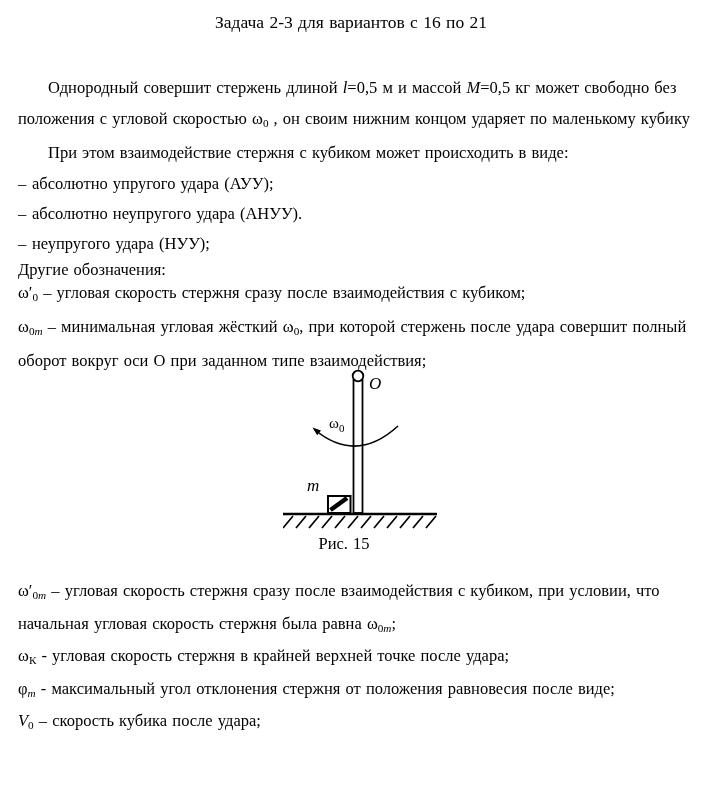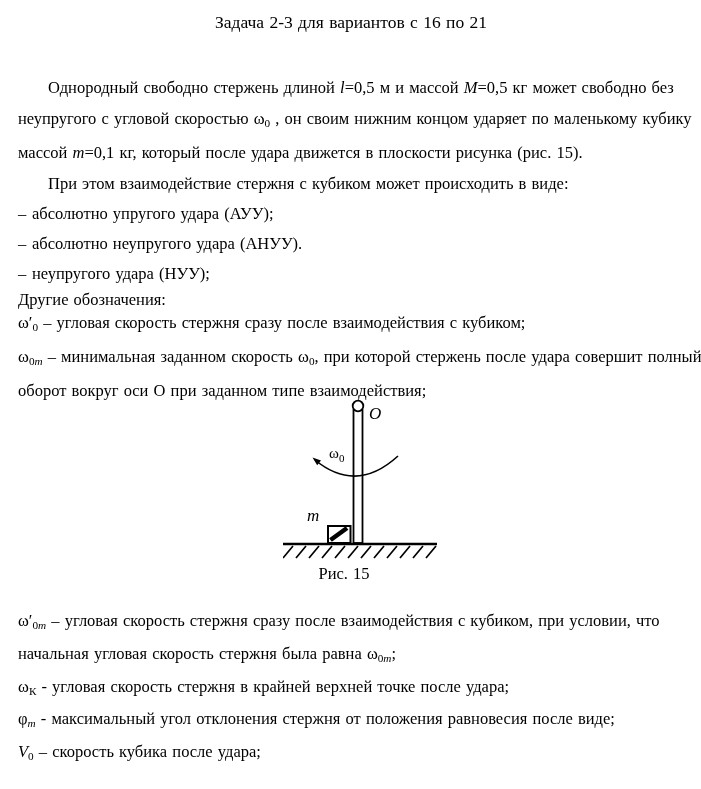--- a/index.html
+++ b/index.html
@@ -28,43 +28,42 @@
   .rsub{font-size:0.68em;vertical-align:-0.28em}
 </style>
 </head>
 <body>
 
 <div class="page">
 
   <div class="title">Задача 2-3 для вариантов с 16 по 21</div>
 
   <div>
-    <div class="line indent"><span>Однородный свободно стержень длиной </span><span class="ri">l</span><span>=0,5 м и массой </span><span class="ri">M</span><span>=0,5 кг может свободно без</span></div>
-    <div class="line"><span>неупругого с угловой скоростью </span><span>ω</span><span class="rsub">0</span><span> , он своим нижним концом ударяет по маленькому кубику</span></div>
-    <div class="line"><span>массой </span><span class="ri">m</span><span>=0,1 кг, который после удара движется в плоскости рисунка (рис. 15).</span></div>
+    <div class="line indent"><span>Однородный совершит стержень длиной </span><span class="ri">l</span><span>=0,5 м и массой </span><span class="ri">M</span><span>=0,5 кг может свободно без</span></div>
+    <div class="line"><span>положения с угловой скоростью </span><span>ω</span><span class="rsub">0</span><span> , он своим нижним концом ударяет по маленькому кубику</span></div>
     <div class="line indent"><span>При этом взаимодействие стержня с кубиком может происходить в виде:</span></div>
   </div>
 
   <div>
     <div class="list-row">
       <span class="dash">–</span><span><span>абсолютно упругого удара (АУУ);</span></span>
     </div>
     <div class="list-row">
       <span class="dash">–</span><span><span>абсолютно неупругого удара (АНУУ).</span></span>
     </div>
     <div class="list-row">
       <span class="dash">–</span><span><span>неупругого удара (НУУ);</span></span>
     </div>
   </div>
 
   <div class="notations"><span>Другие обозначения:</span></div>
 
   <div class="defs-top">
     <div class="line"><span>ω′</span><span class="rsub">0</span><span> – угловая скорость стержня сразу после взаимодействия с кубиком;</span></div>
-    <div class="line"><span>ω</span><span class="rsub">0</span><span class="ri rsub">m</span><span> – минимальная заданном скорость </span><span>ω</span><span class="rsub">0</span><span>, при которой стержень после удара совершит полный</span></div>
+    <div class="line"><span>ω</span><span class="rsub">0</span><span class="ri rsub">m</span><span> – минимальная угловая жёсткий </span><span>ω</span><span class="rsub">0</span><span>, при которой стержень после удара совершит полный</span></div>
     <div class="line"><span>оборот вокруг оси О при заданном типе взаимодействия;</span></div>
   </div>
 
   <div class="figure">
     <svg width="158" height="184" viewBox="0 0 158 184">
       <rect x="70.5" y="12" width="9" height="133" fill="#ffffff" stroke="#000000" stroke-width="1.8"></rect>
       <circle cx="75" cy="8" r="5.3" fill="#ffffff" stroke="#000000" stroke-width="1.8"></circle>
       <text x="86" y="21" font-size="17" font-style="italic" font-family="Liberation Serif, serif">O</text>
       <path d="M 115,58 Q 73.5,96 32,62" fill="none" stroke="#000000" stroke-width="1.6"></path>
       <polygon points="29.5,59.5 38,62.6 34.2,67.2" fill="#000000"></polygon>

